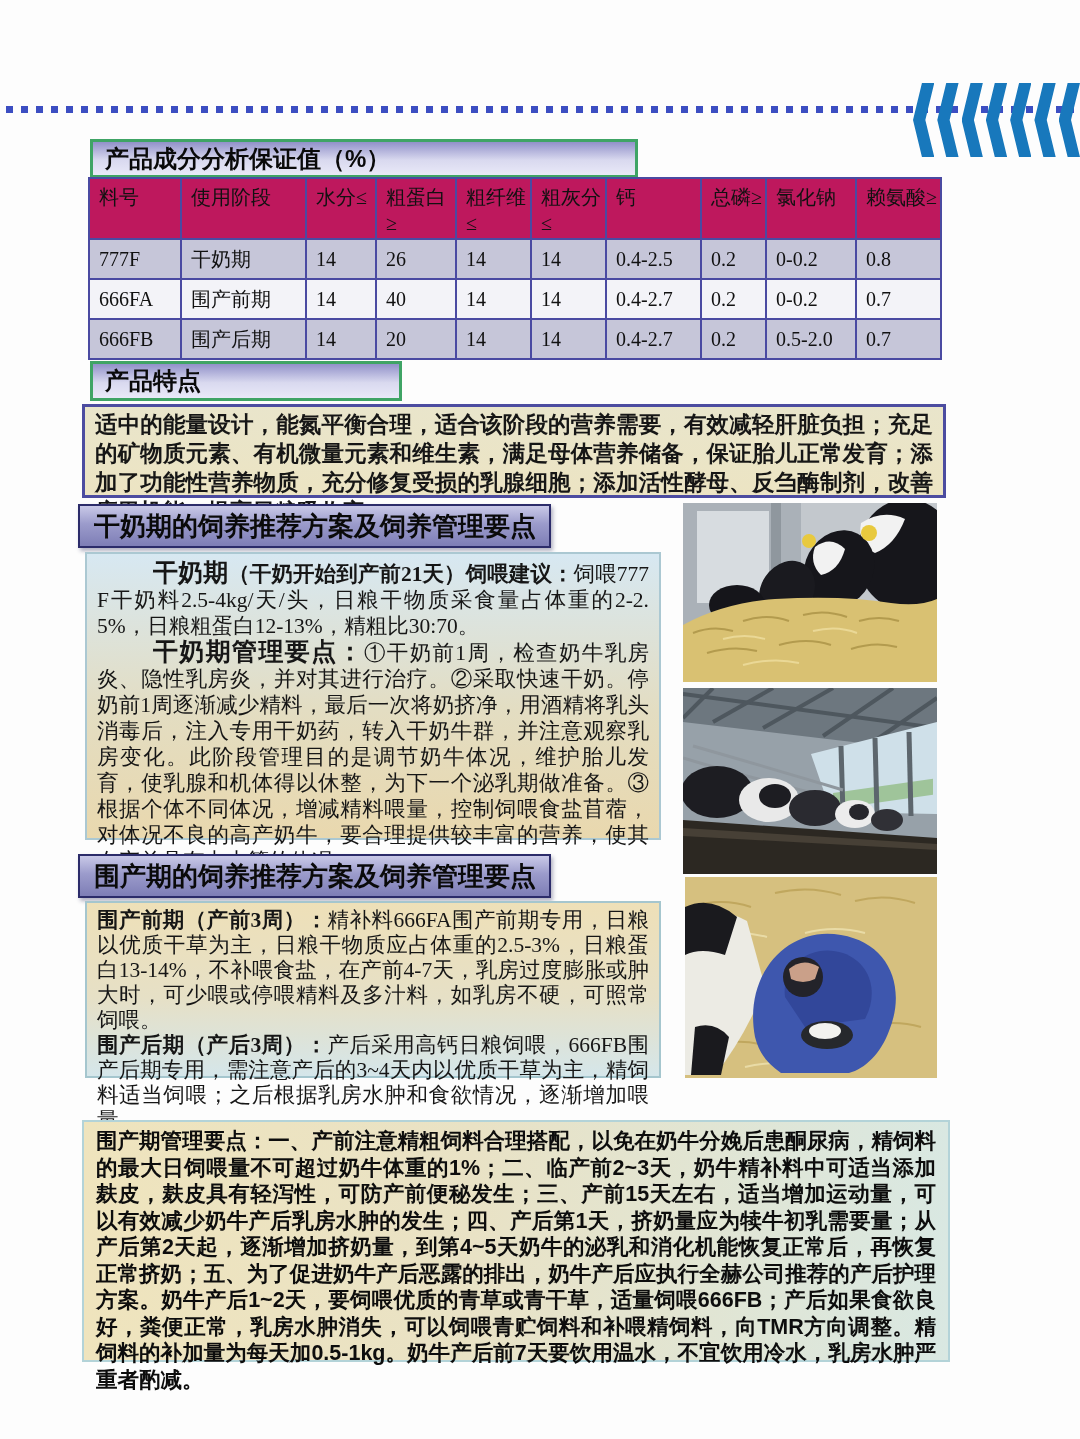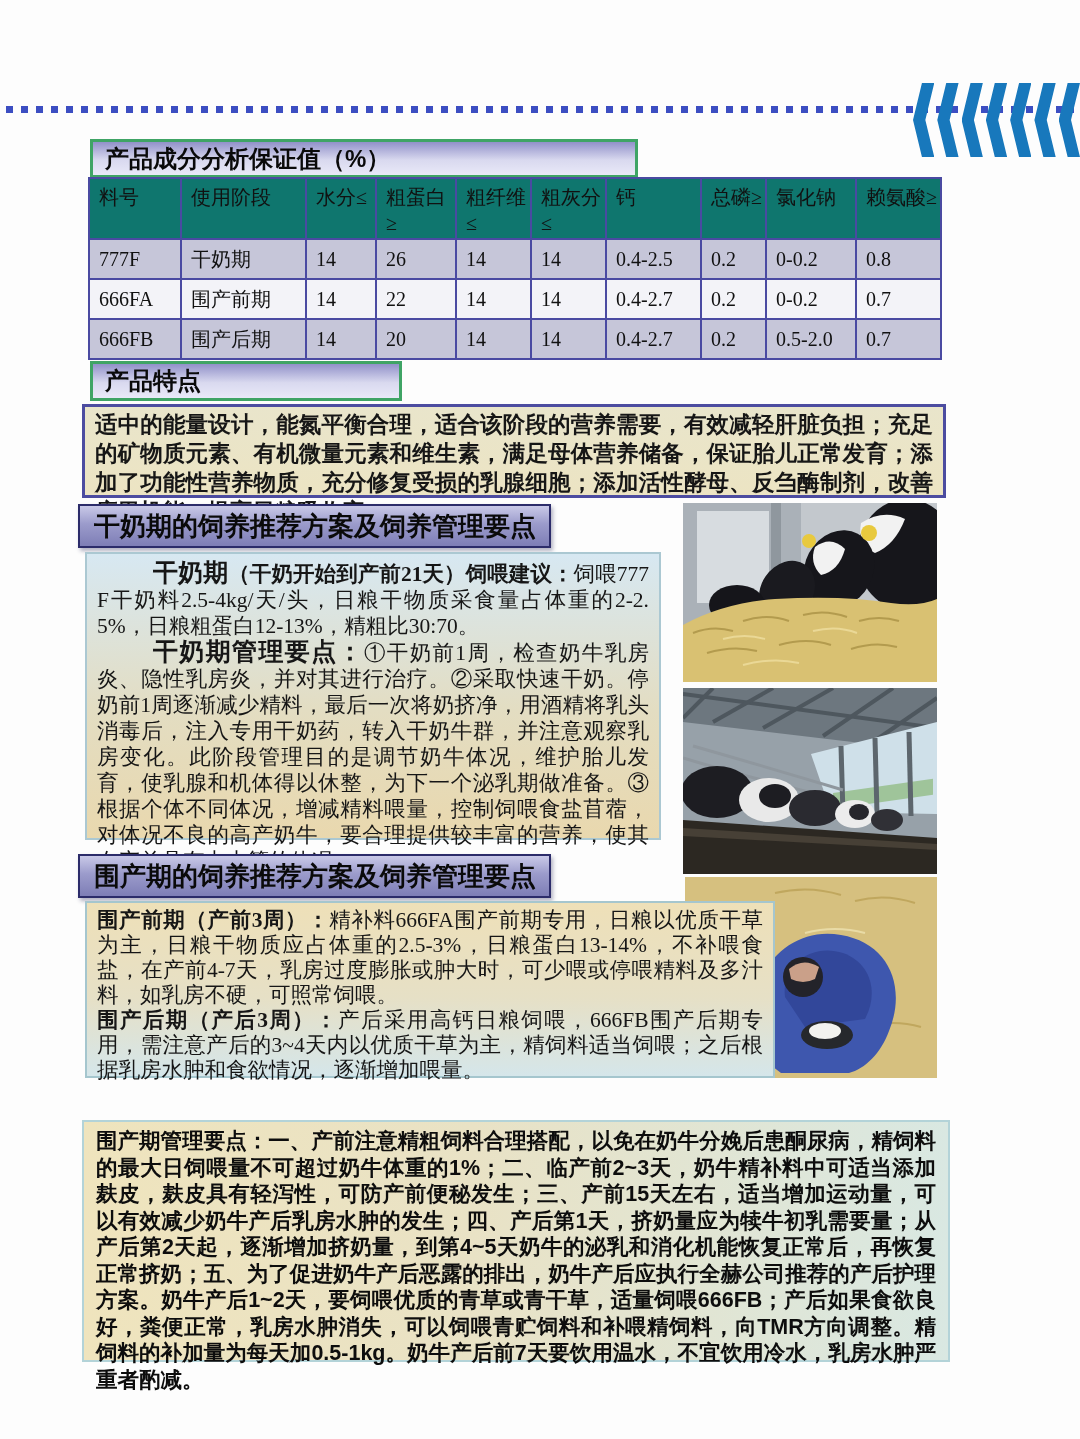--- a/index.html
+++ b/index.html
@@ -25,21 +25,21 @@
        font-size:24px;font-weight:bold;color:#0a0a0a;display:flex;align-items:center;
        padding-left:12px;}
   .bar1{left:90px;top:139px;width:548px;height:39px;}
   .bar2{left:90px;top:361px;width:312px;height:40px;}
 
   
   .spec-table{position:absolute;left:88px;top:177px;width:852px;border-collapse:collapse;
               table-layout:fixed;font-family:"Liberation Serif",serif;font-size:20px;}
   .spec-table th,.spec-table td{border:2px solid #4a4aa2;padding:2px 0 2px 9px;text-align:left;
               font-weight:normal;word-break:break-all;}
-  .spec-table thead tr{height:58px;background:#0f766e;}
+  .spec-table thead tr{height:58px;background:#be185d;}
   .spec-table thead th{vertical-align:top;padding-top:5px;line-height:26px;}
   .spec-table tbody tr{height:40px;}
   .row-shaded{background:#c6c6d9;}
   .row-light{background:#f3f3f8;}
 
   
   .feature-block{position:absolute;left:82px;top:404px;width:864px;height:94px;box-sizing:border-box;
        border:3px solid #4c4ca0;background:linear-gradient(180deg,#e9e5cb,#ece4c3);
        font-family:"Liberation Serif",serif;font-size:22.5px;font-weight:600;line-height:29px;
        padding:3px 10px;text-align:justify;word-break:break-all;color:#161616;}
@@ -54,21 +54,21 @@
 
   
   .sec1-box{position:absolute;left:85px;top:552px;width:576px;height:288px;box-sizing:border-box;
        border:2px solid #abc8d2;background:linear-gradient(180deg,#d7e8f2 0%,#e3ddc2 55%,#e9d8ae 100%);
        font-family:"Liberation Serif",serif;font-size:21.5px;line-height:26px;color:#161616;
        padding:6px 10px 0 10px;text-align:justify;word-break:break-all;}
   .sec1-box p{margin:0;text-indent:56px;}
   .lead-big{font-size:25px;}
 
   
-  .sec2-box{position:absolute;left:85px;top:901px;width:690px;height:177px;box-sizing:border-box;
+  .sec2-box{position:absolute;left:85px;top:901px;width:576px;height:177px;box-sizing:border-box;
        border:2px solid #a5c6ce;background:linear-gradient(180deg,#eee0b8 0%,#e6e0c6 55%,#d5e6ea 100%);
        font-family:"Liberation Serif",serif;font-size:21.5px;line-height:25px;color:#161616;
        padding:5px 10px 0 10px;text-align:justify;word-break:break-all;}
   .sec2-box p{margin:0;}
   b{font-weight:bold;}
 
   
   .mgmt-block{position:absolute;left:82px;top:1120px;width:868px;height:242px;box-sizing:border-box;
        border:2px solid #b3d3d8;background:linear-gradient(90deg,#efe4bd 0%,#e9e2c5 45%,#d9e8e2 100%);
        font-size:21.5px;font-weight:bold;line-height:26.5px;color:#0d0d0d;
@@ -138,21 +138,21 @@
         <td>14</td>
         <td>0.4-2.5</td>
         <td>0.2</td>
         <td>0-0.2</td>
         <td>0.8</td>
       </tr>
       <tr class="row-light">
         <td>666FA</td>
         <td>围产前期</td>
         <td>14</td>
-        <td>22</td>
+        <td>40</td>
         <td>14</td>
         <td>14</td>
         <td>0.4-2.7</td>
         <td>0.2</td>
         <td>0-0.2</td>
         <td>0.7</td>
       </tr>
       <tr class="row-shaded">
         <td>666FB</td>
         <td>围产后期</td>

